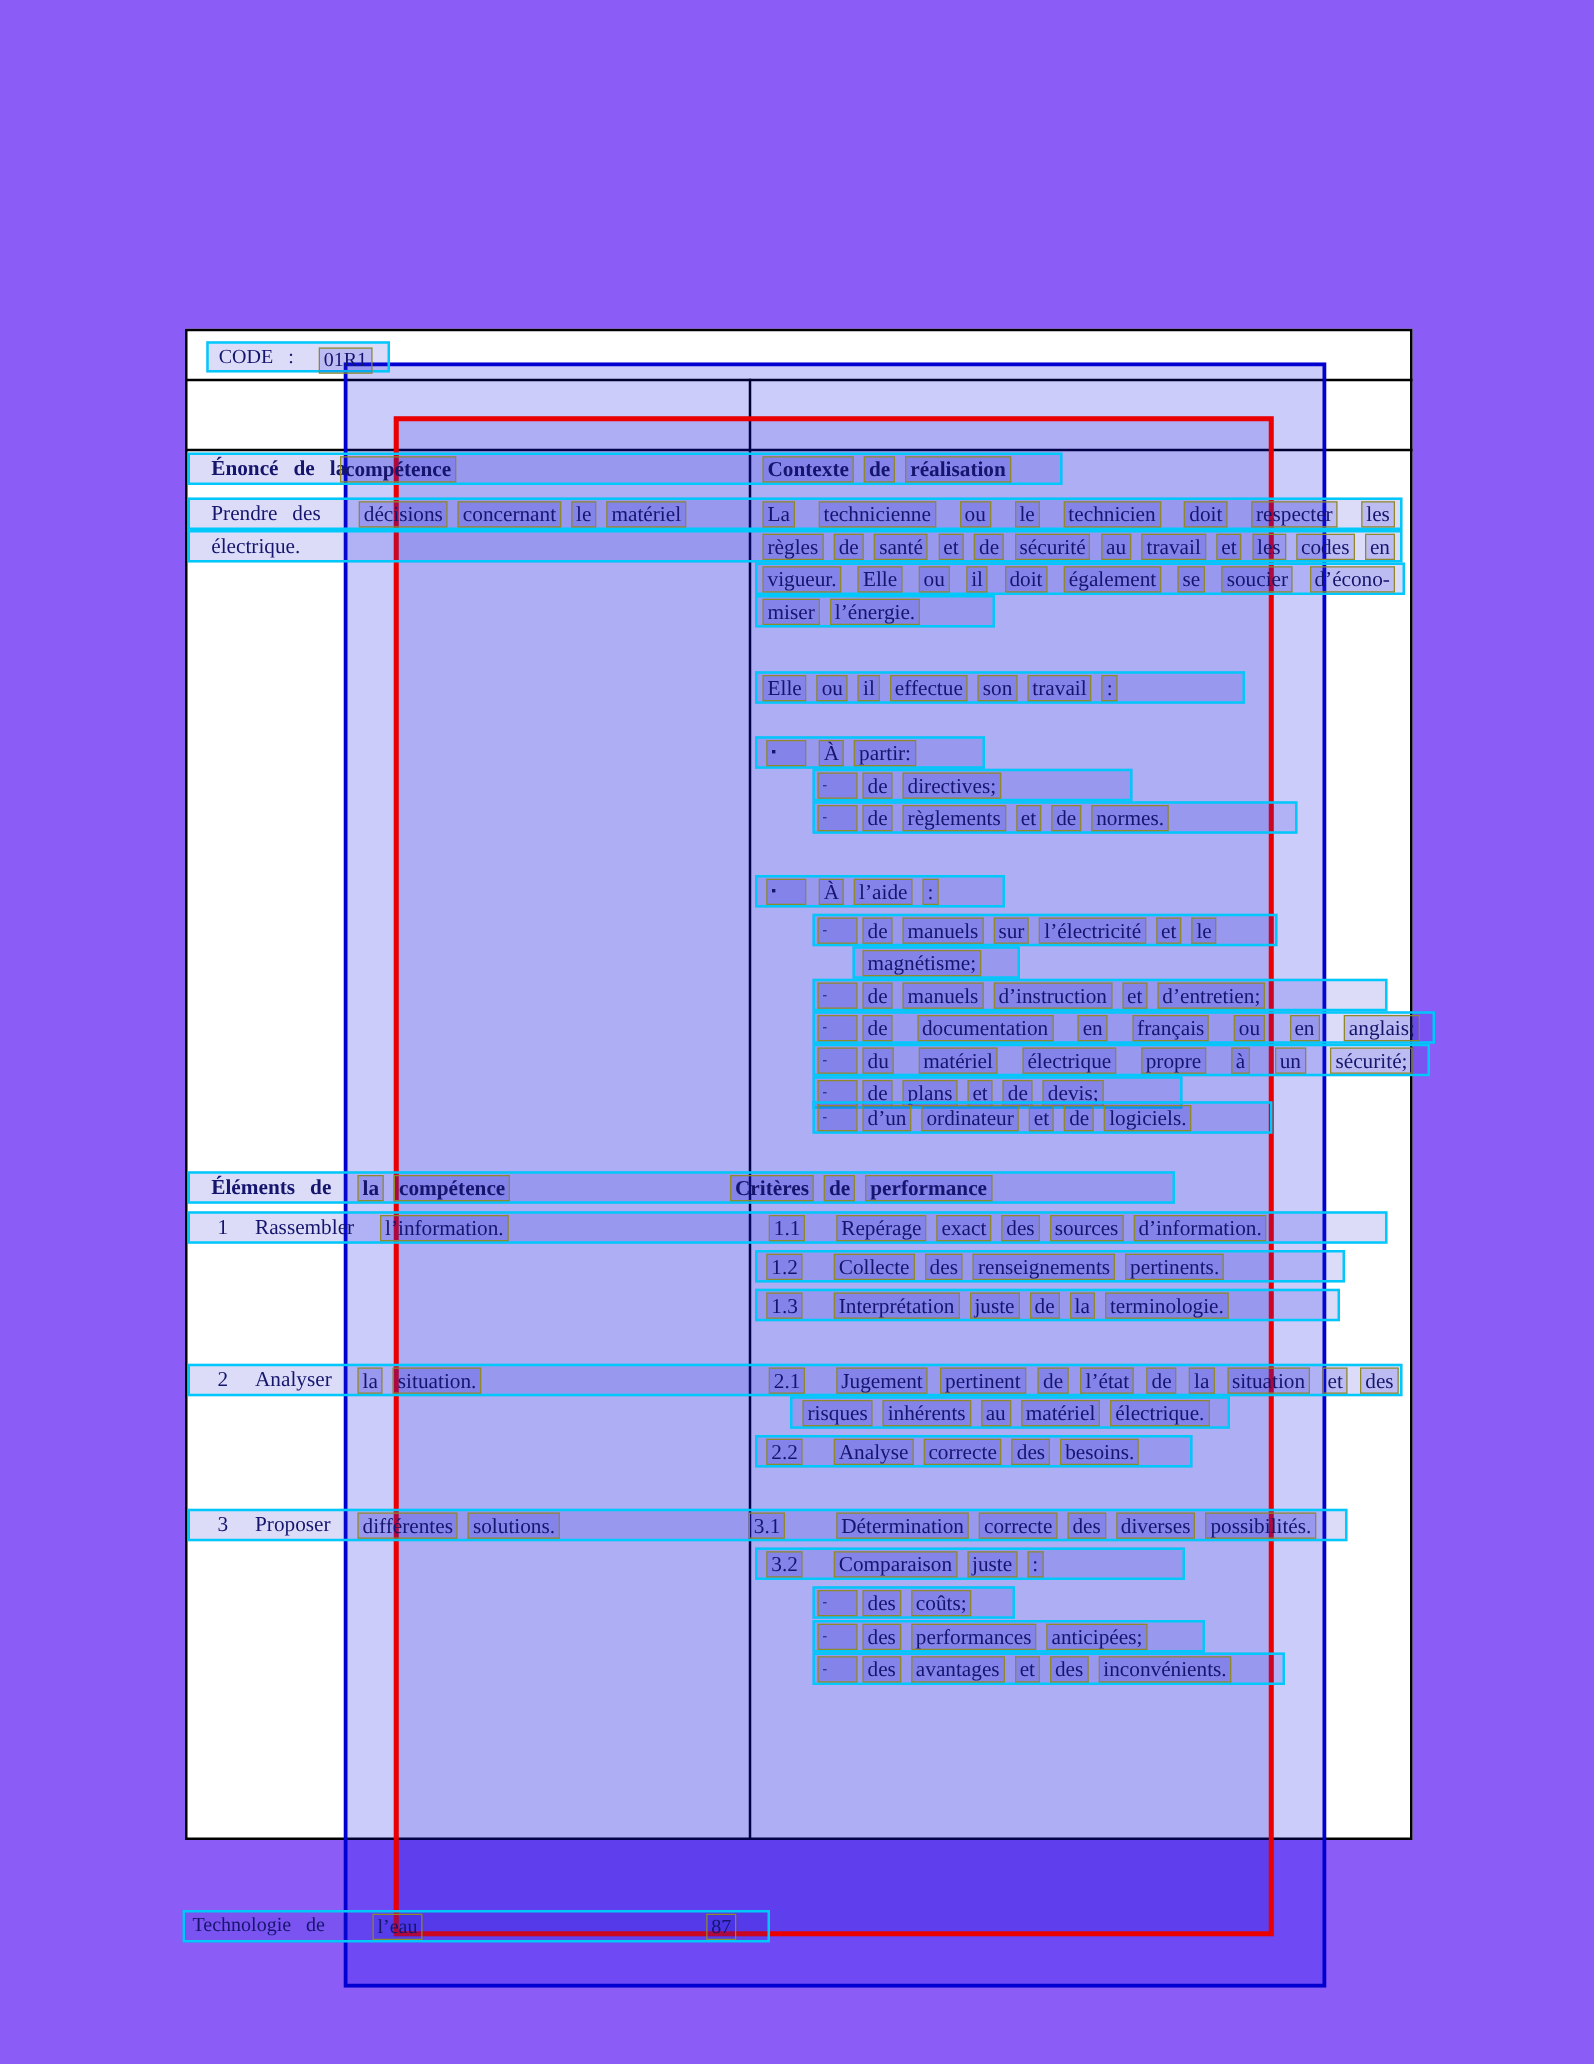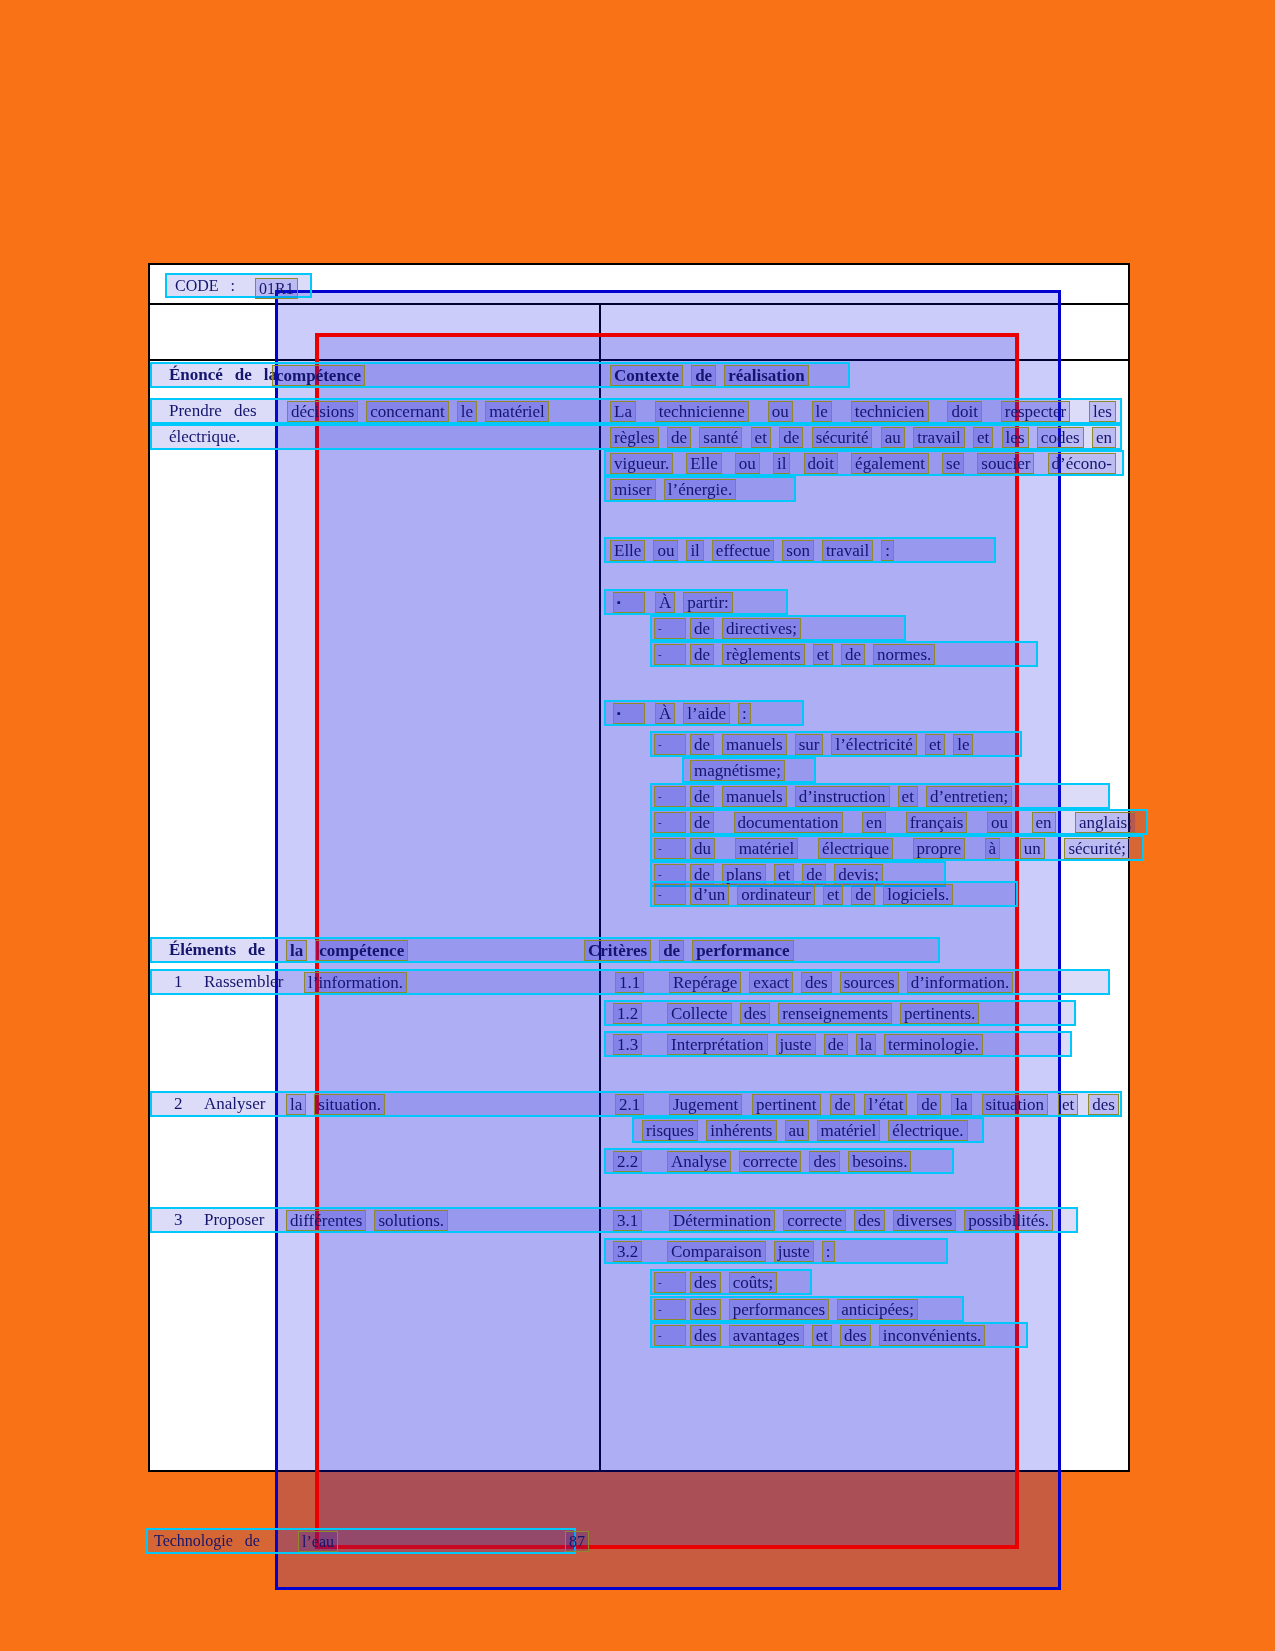--- a/index.html
+++ b/index.html
@@ -1,16 +1,16 @@
 <!DOCTYPE html>
 <html><head>
 <meta charset="utf-8">
 <style>
   html,body{margin:0;padding:0;background:#ffffff;}
-  .canvas{position:relative;width:1275px;height:1651px;background:#f97316;
+  .canvas{position:relative;width:1275px;height:1651px;background:#8b5cf6;
           font-family:"Liberation Serif", serif;color:#15156e;overflow:hidden;}
   
   .pageborder{position:absolute;left:148px;top:263px;width:982px;height:1209px;
               border:2px solid #000;box-sizing:border-box;background:#fff;}
   .hline{position:absolute;left:148px;width:982px;height:2px;background:#000;}
   .vdiv{position:absolute;left:599px;top:303px;width:2px;height:1169px;background:#000;}
   
   .region{position:absolute;left:275px;top:290px;width:786px;height:1300px;
           background:rgba(0,0,235,0.20);border:3px solid #0000d0;box-sizing:border-box;}
   .focus{position:absolute;left:315px;top:333px;width:704px;height:1216px;
@@ -375,21 +375,21 @@
     <span class="seg plain" style="left:20px">
         <span class="wp">3</span>
       </span>
     <span class="seg plain" style="left:50px">
         <span class="wp">Proposer</span>
       </span>
     <span class="seg" style="left:134px">
         <span class="w">différentes</span>
         <span class="w">solutions.</span>
       </span>
-    <span class="seg" style="left:461px">
+    <span class="seg" style="left:447px">
         <span class="w">3.1</span>
       </span>
     <span class="seg" style="left:517px">
         <span class="w">Détermination</span>
         <span class="w">correcte</span>
         <span class="w">des</span>
         <span class="w">diverses</span>
         <span class="w">possibilités.</span>
       </span>
   </div>
@@ -428,21 +428,21 @@
       </span>
     <span class="seg" style="left:38px">
         <span class="w">des</span>
         <span class="w">avantages</span>
         <span class="w">et</span>
         <span class="w">des</span>
         <span class="w">inconvénients.</span>
       </span>
   </div>
 
-  <div class="ln sm" style="left:146px;top:1528px;width:430px">
+  <div class="ln sm" style="left:146px;top:1528px;width:470px">
     <span class="seg plain" style="left:4px">
         <span class="wp">Technologie</span>
         <span class="wp">de</span>
       </span>
     <span class="seg" style="left:150px">
         <span class="w">l’eau</span>
       </span>
     <span class="seg" style="left:417px">
         <span class="w">87</span>
       </span>

